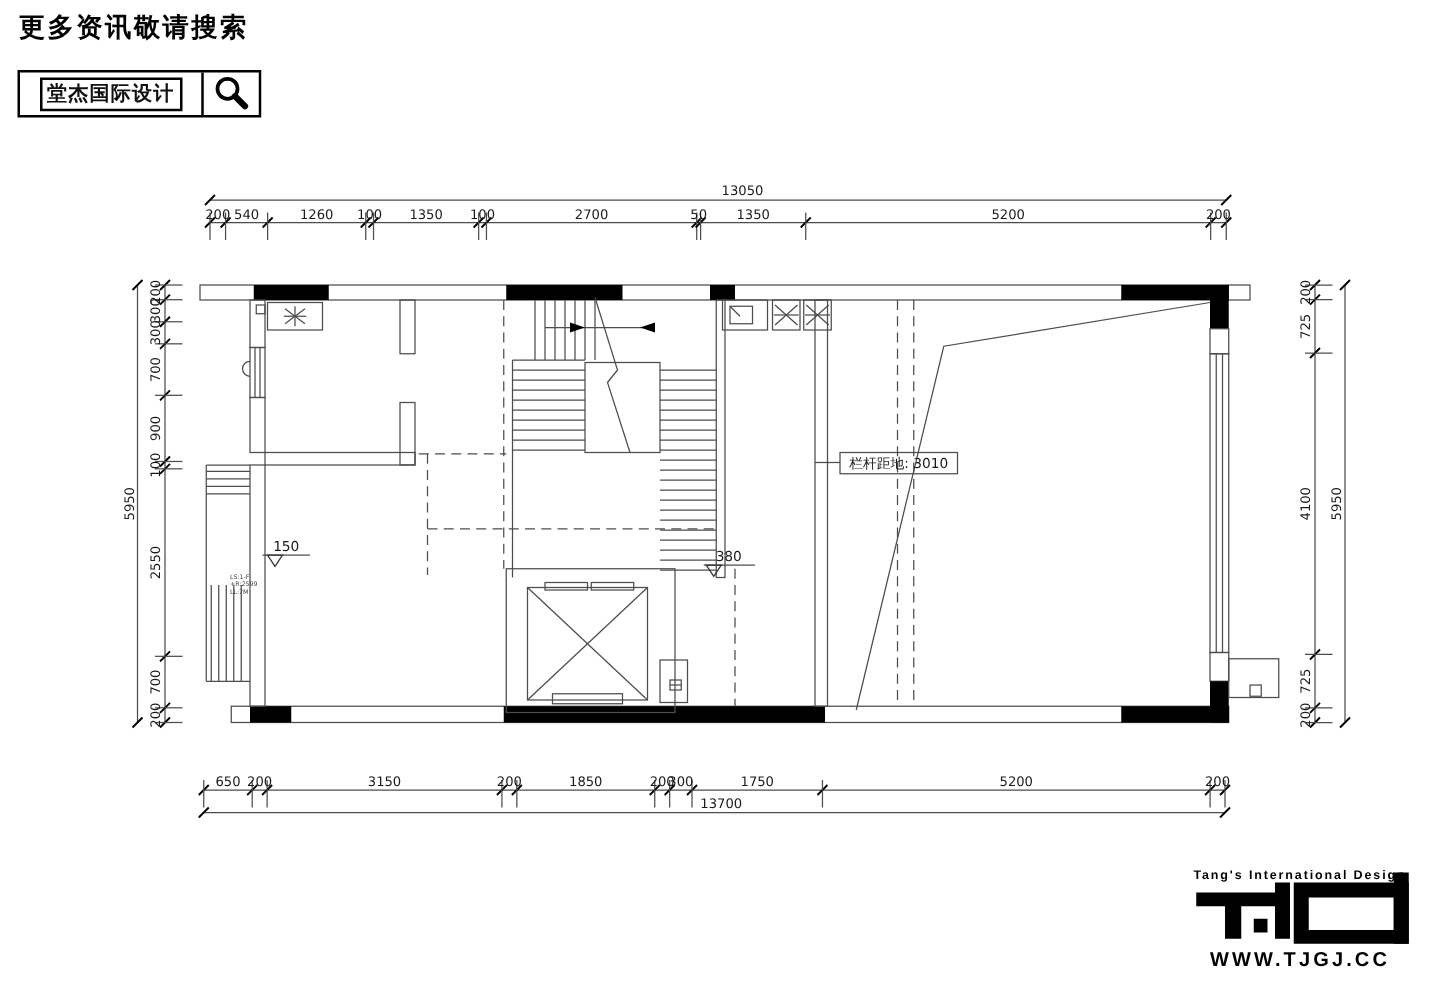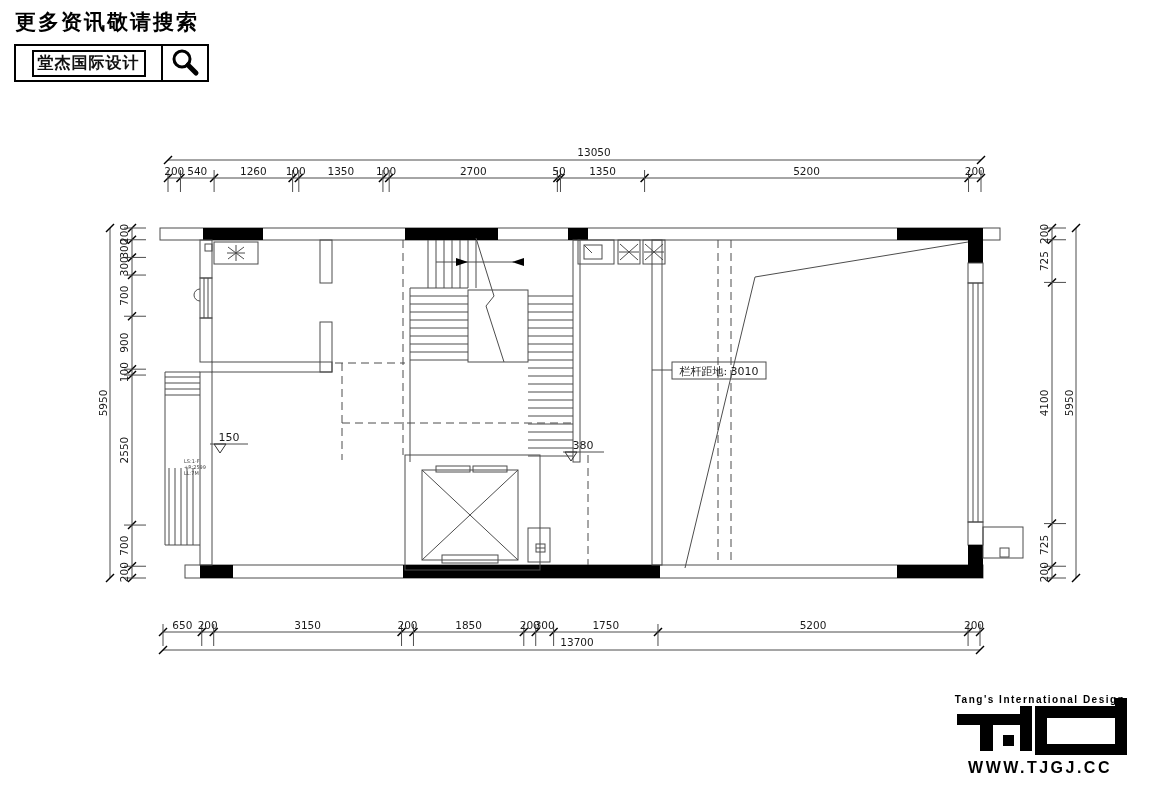--- a/index.html
+++ b/index.html
@@ -1,21 +1,21 @@
 <!DOCTYPE html>
 <html><head>
 <meta charset="utf-8">
 <style>
   html,body{margin:0;padding:0;background:#fff;}
   body{width:1158px;height:800px;position:relative;overflow:hidden;
        font-family:"Liberation Sans",sans-serif;color:#111;}
   
   .hdr-tagline{position:absolute;left:15px;top:8px;font-family:Liberation Serif, serif;
        font-weight:bold;font-size:21px;letter-spacing:2px;color:#000;}
-  .search-box{position:absolute;left:14px;top:44px;width:195px;height:38px;
+  .search-box{position:absolute;left:14px;top:56px;width:195px;height:38px;
        border:2px solid #000;display:flex;align-items:stretch;box-sizing:border-box;}
   .brand-cell{flex:1;display:flex;align-items:center;justify-content:center;
        border-right:2px solid #000;}
   .brand-inner{border:2px solid #000;padding:1px 4px;font-weight:bold;font-size:16px;
        letter-spacing:1px;white-space:nowrap;}
   .icon-cell{width:44px;display:flex;align-items:center;justify-content:center;}
   
   .footer{position:absolute;left:948px;top:690px;width:186px;height:90px;}
   
   text.dim{font:10.5px "DejaVu Sans",sans-serif;fill:#1a1a1a;}

